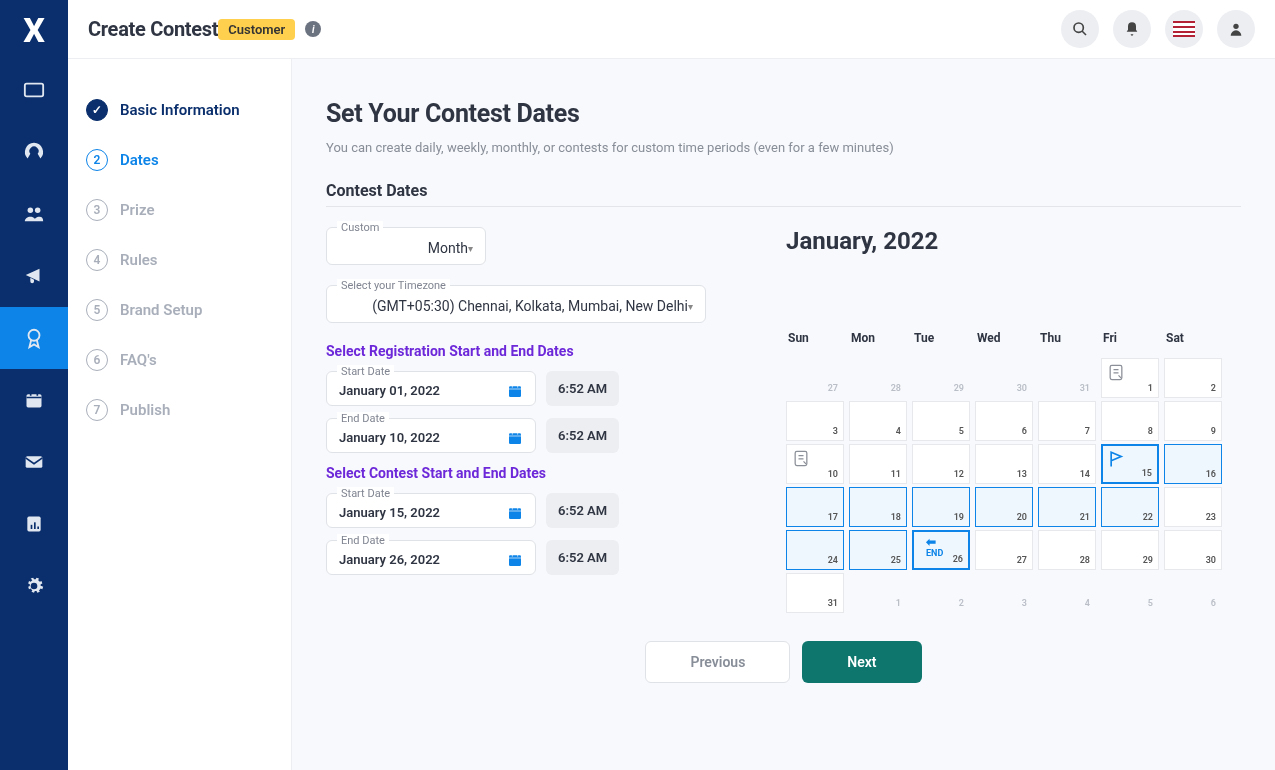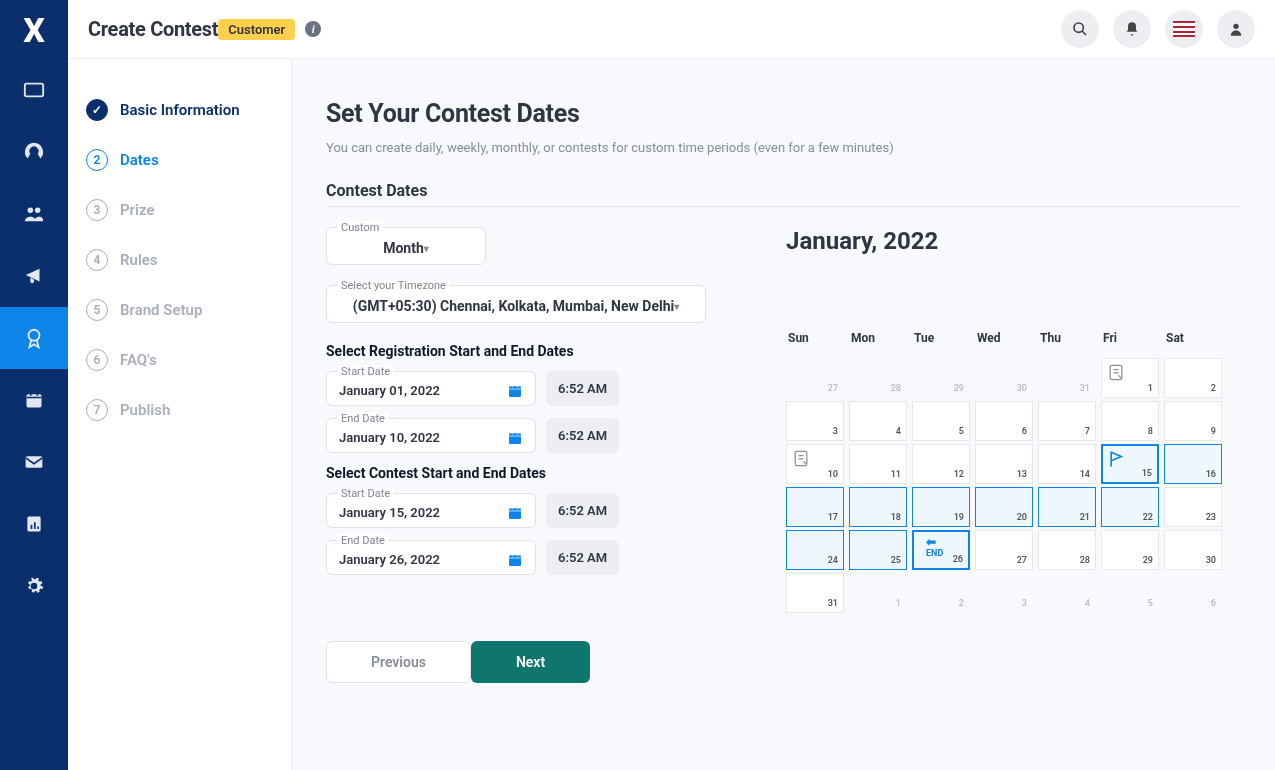--- a/index.html
+++ b/index.html
@@ -26,42 +26,42 @@
 .main { position: absolute; left: 292px; right: 0; top: 59px; bottom: 0; padding: 40px 34px; overflow: auto; }
 .main h2 { font-size: 25px; font-weight: 700; color: #2f3542; letter-spacing: -0.3px; margin-bottom: 12px; }
 .sub { font-size: 13px; color: #888e98; margin-bottom: 26px; }
 .section-title { font-size: 16px; font-weight: 700; color: #2f3542; border-bottom: 1px solid #e3e5ea; padding-bottom: 6px; margin-bottom: 20px; }
 .two-col { display: flex; gap: 70px; }
 .leftcol { width: 390px; }
 .fieldset { position: relative; border: 1px solid #dfe2e7; border-radius: 6px; background: #fff; padding: 12px 12px 8px 12px; margin-bottom: 20px; }
 .fieldset .legend { position: absolute; top: -7px; left: 10px; background: #fff; padding: 0 4px; font-size: 11px; color: #808591; text-align: right; }
 .fieldset.sm { width: 160px; }
 .fieldset.md { width: 380px; }
-.sel { font-size: 14px; font-weight: 700; color: #2f3542; display: flex; justify-content: center; align-items: center; cursor: pointer; }
+.sel { font-size: 14px; font-weight: 400; color: #2f3542; display: flex; justify-content: flex-end; align-items: center; cursor: pointer; }
 .chev { font-size: 10px; color: #888; }
-.subh { font-size: 14px; font-weight: 700; color: #0f172a; margin: 12px 0 12px; }
+.subh { font-size: 14px; font-weight: 700; color: #6d28d9; margin: 12px 0 12px; }
 .daterow { display: flex; gap: 10px; margin-bottom: 12px; }
 .datefield { position: relative; border: 1px solid #dfe2e7; border-radius: 6px; background: #fff; width: 210px; padding: 10px 12px 6px 12px; display: flex; align-items: center; justify-content: space-between; }
 .datefield .legend { position: absolute; top: -7px; left: 10px; background: #fff; padding: 0 4px; font-size: 11px; color: #808591; }
 .datefield .val { font-size: 13px; font-weight: 600; color: #2f3542; }
 .cal-ico { color: #0d84e8; cursor: pointer; }
 .timebox { background: #edeef1; border-radius: 6px; padding: 10px 12px; font-size: 13px; font-weight: 600; color: #2f3542; display: flex; align-items: center; min-width: 60px; cursor: pointer; }
 .calendar { flex: 1; }
 .cal-title { font-size: 24px; font-weight: 700; color: #2f3542; margin-bottom: 22px; }
 .cal-grid { display: grid; grid-template-columns: repeat(7, 60px); gap: 3px 3px; }
 .dowh { font-size: 12px; font-weight: 700; color: #2f3542; text-align: left; padding: 6px 2px 10px; margin-top: 48px; }
 .cell { width: 58px; height: 40px; border: 1.5px solid #e6e8ec; background: #fff; position: relative; font-size: 9px; color: #555; cursor: pointer; }
 .cell.out { border-color: transparent; background: transparent; color: #b9bec7; cursor: default; }
 .cell .d { position: absolute; bottom: 4px; right: 5px; font-weight: 600; }
 .cell.hl { border-color: #0d84e8; background: #eef7fe; }
 .cell.hlstrong { border-color: #0d84e8; border-width: 2px; }
 .cell .ico { position: absolute; left: 4px; top: 3px; color: #8b8f97; }
 .cell .ico.blue { color: #0d84e8; }
 .end-lbl { position: absolute; left: 12px; top: 4px; color: #0d84e8; font-size: 9px; font-weight: 700; }
-.btnrow { display: flex; margin-top: 28px; }
+.btnrow { display: flex; gap: 12px; justify-content: center; margin-top: 28px; }
 .btn { padding: 12px 44px; border-radius: 6px; font-size: 14px; font-weight: 600; cursor: pointer; border: 1px solid transparent; }
 .btn.prev { background: #fff; border-color: #dfe2e7; color: #888e98; }
 .btn.next { background: #0f766e; color: #fff; }
 svg { display: block; }
 </style>
 </head>
 <body>
 
 <div class="side">
   <div class="logo">X</div>

